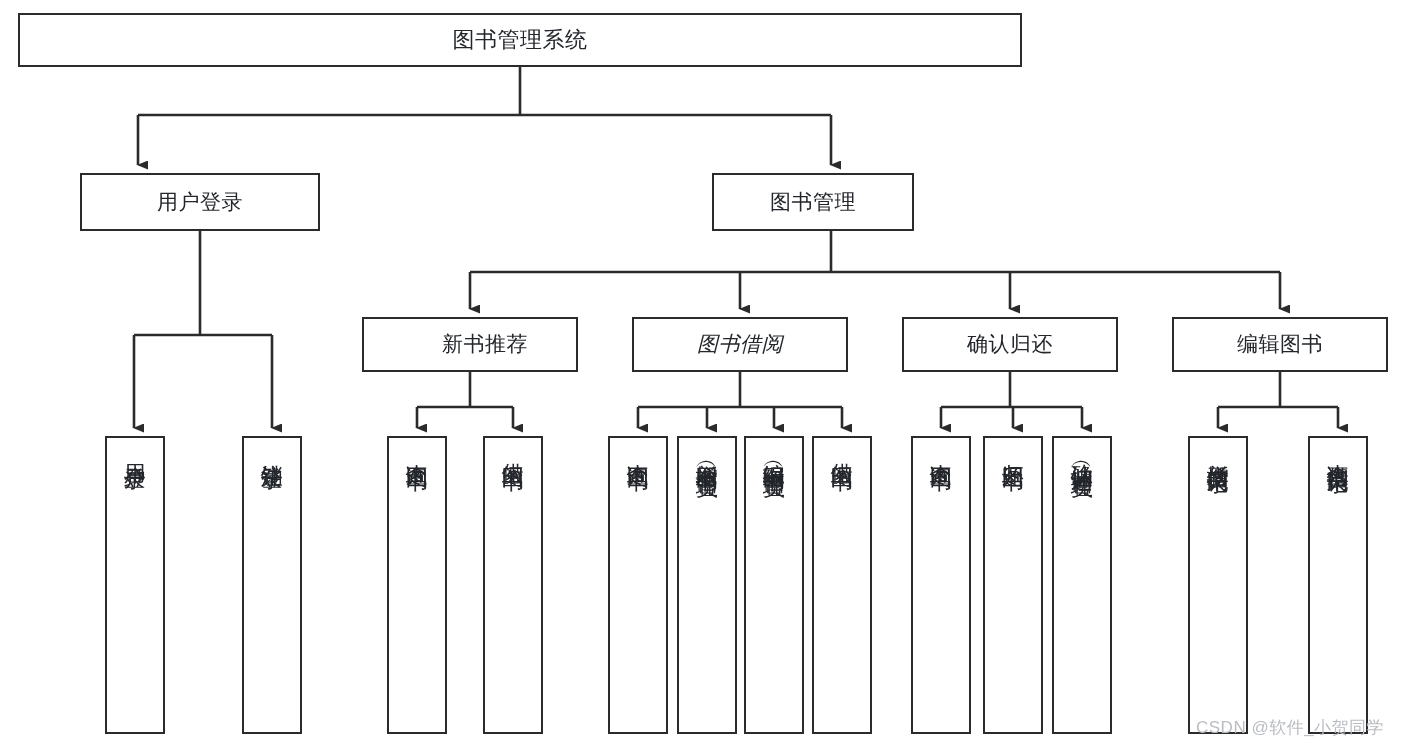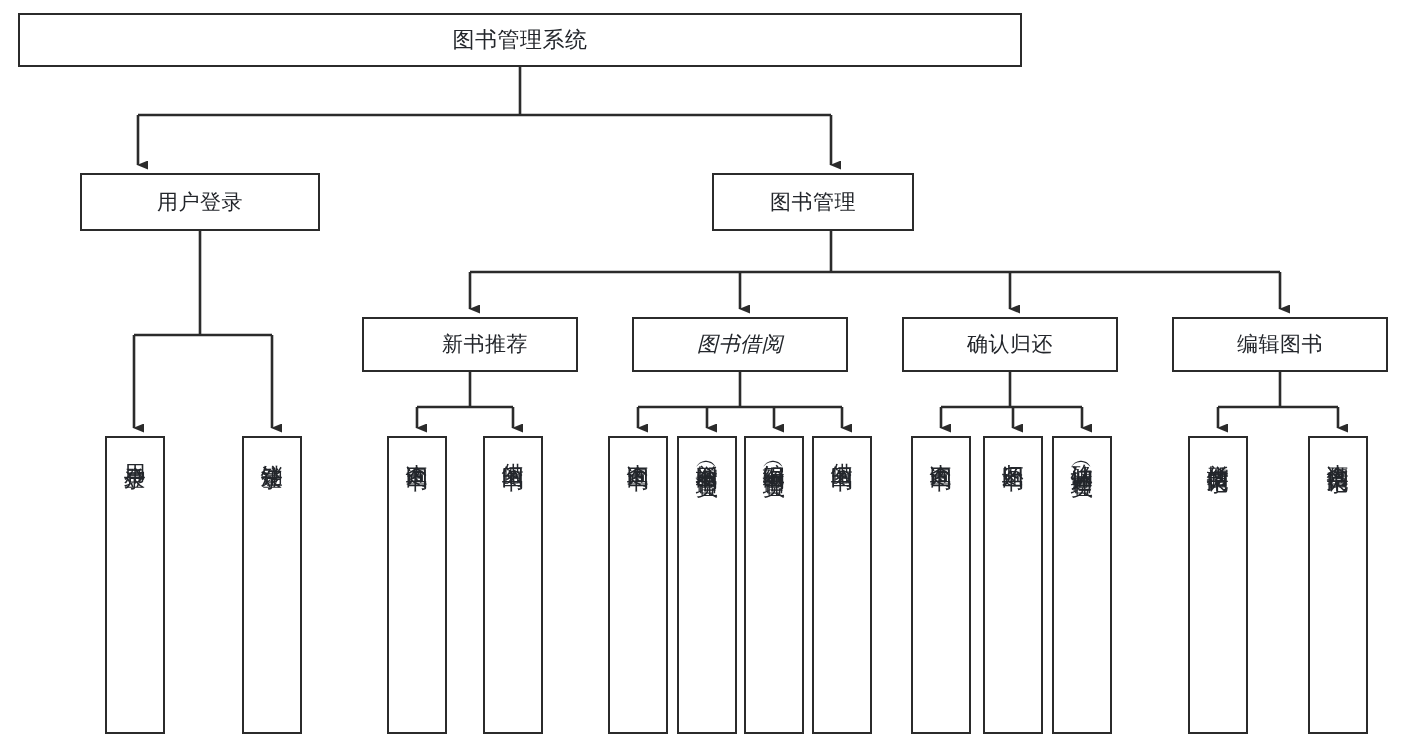--- a/index.html
+++ b/index.html
@@ -182,14 +182,15 @@
   <div class="node v" style="left:1052px;top:436px;width:60px;height:298px;">
     <span class="lbl">确认归还（管理员）</span>
   </div>
   <div class="node v" style="left:1188px;top:436px;width:60px;height:298px;">
     <span class="lbl">新增借阅记录</span>
   </div>
   <div class="node v" style="left:1308px;top:436px;width:60px;height:298px;">
     <span class="lbl">查询借阅记录</span>
   </div>
 
+  <div class="watermark" style="left:1196px;top:716px;">CSDN @软件_小贺同学</div>
 
 </div>
 
 </body></html>

